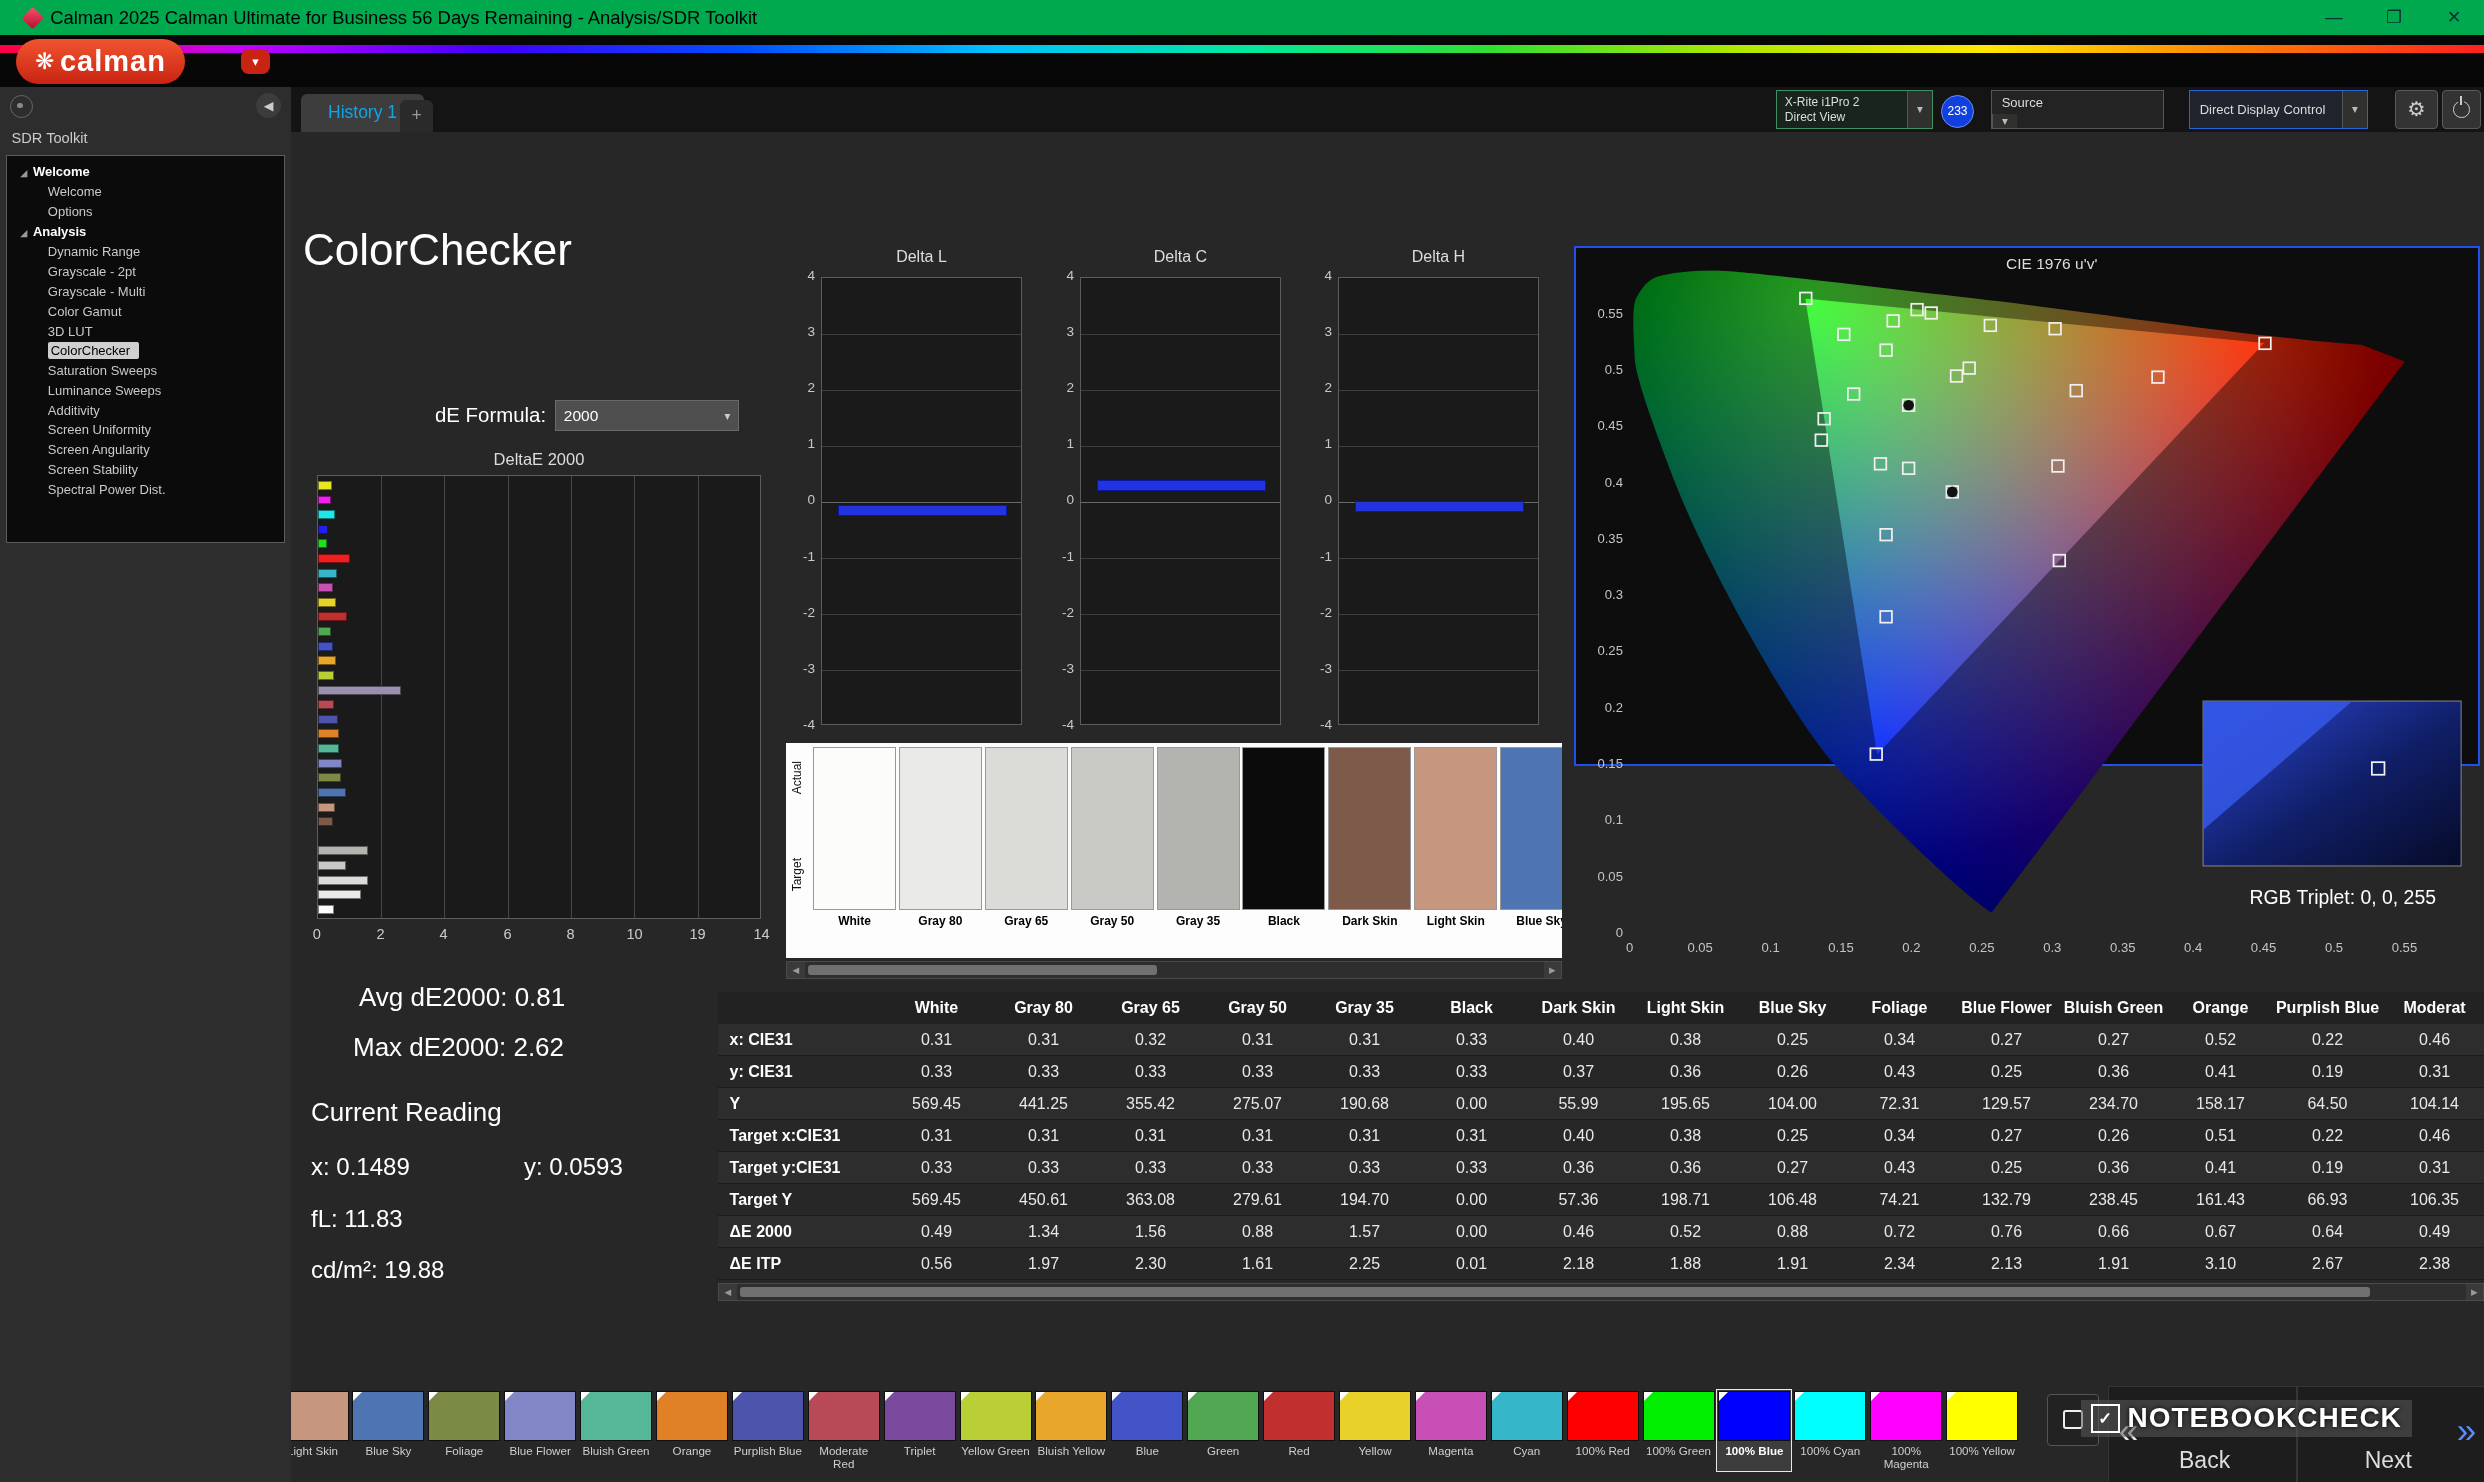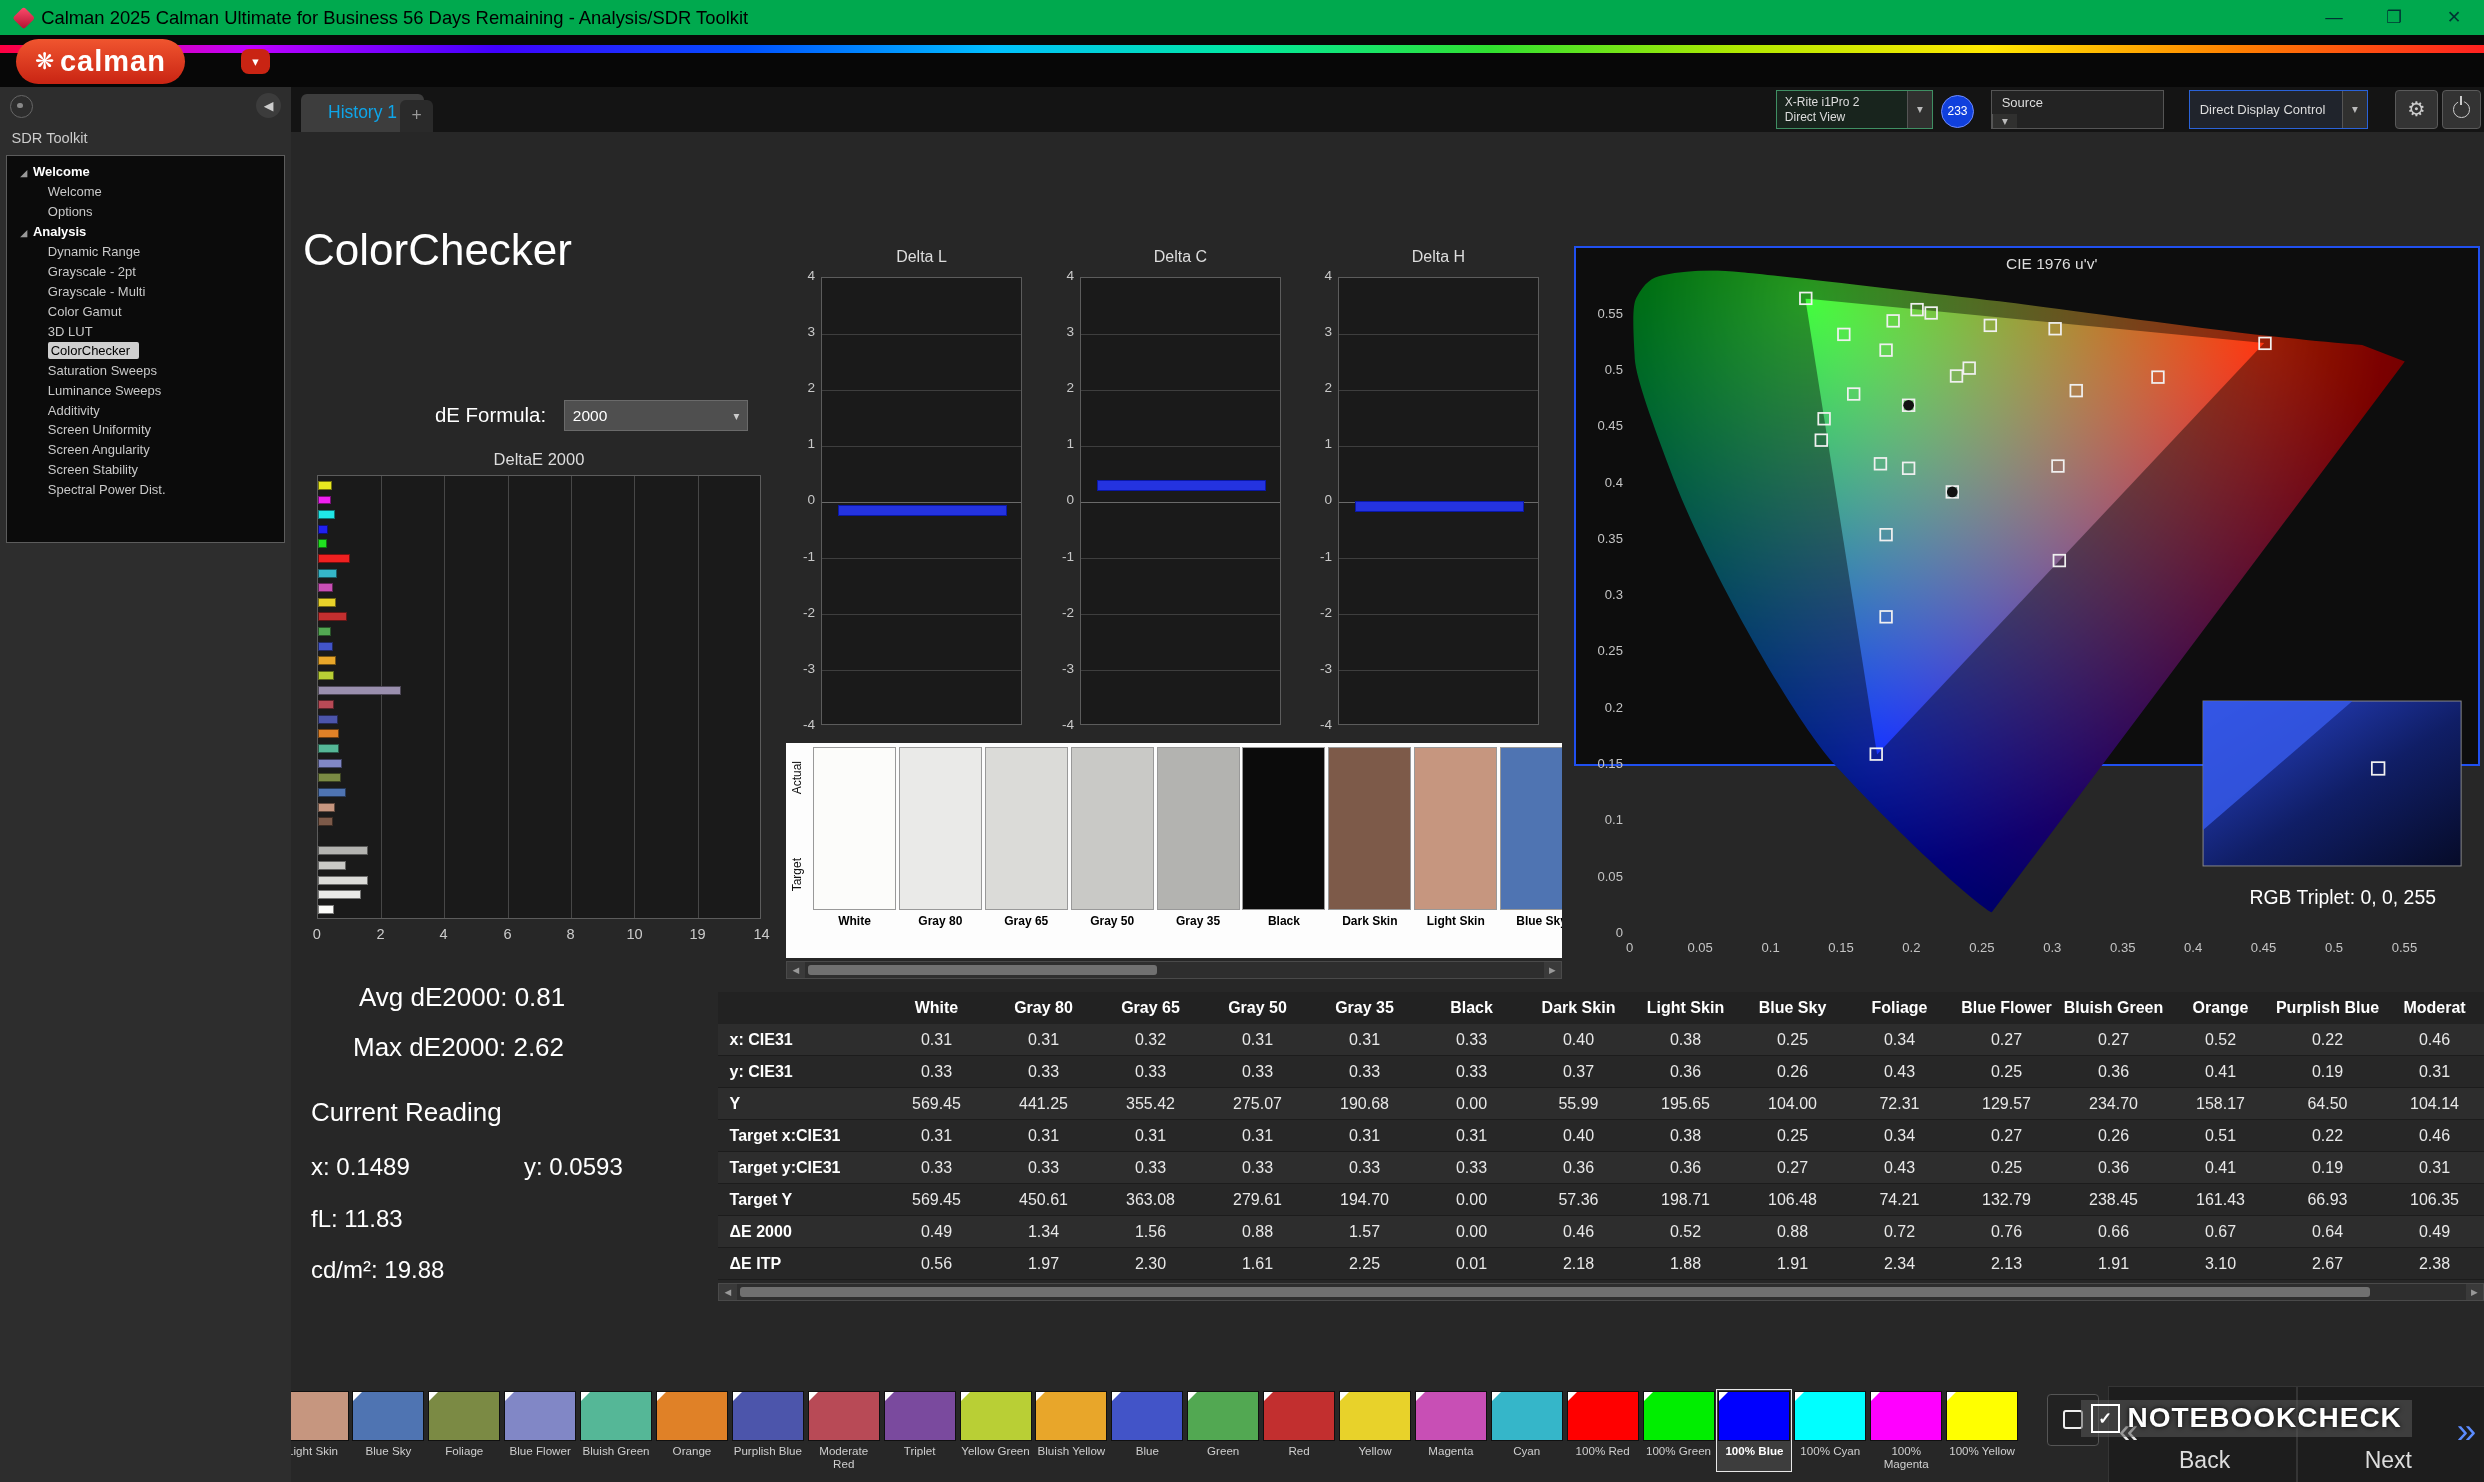--- a/index.html
+++ b/index.html
@@ -2,21 +2,21 @@
 <html><head>
 <meta charset="utf-8">
 <style>
   * { box-sizing: border-box; margin:0; padding:0; }
   body { background:#000; font-family:"Liberation Sans", sans-serif; }
   #app { position:relative; width:2484px; height:1483px; background:#272727; overflow:hidden; }
   .abs { position:absolute; }
 
   
   #titlebar { left:0; top:0; width:2484px; height:35px; background:#00a94e; color:#000;
-              display:flex; align-items:center; font-size:18.4px; padding-left:16px; gap:9.7px; }
+              display:flex; align-items:center; font-size:18.4px; padding-left:25px; gap:9.7px; }
   #appicon { width:15.5px; height:15.5px; background:linear-gradient(135deg,#ff4d6d,#b01030); transform:rotate(45deg); border-radius:2.9px; }
   #winbtns { position:absolute; right:0; top:0; height:35px; display:flex; }
   .win-btn { width:60px; height:35px; display:flex; align-items:center; justify-content:center; font-size:17.5px; color:#062; color:#033; cursor:default; }
 
   
   #logobar { left:0; top:35px; width:2484px; height:52px; background:#070707; }
   #rainbow { position:absolute; left:0; top:9.7px; width:2484px; height:8.7px;
              background:linear-gradient(90deg,#ff0040,#c000ff,#4000ff,#0050ff,#00c0ff,#00e8a0,#30e030,#b0e800,#ffe800,#ff8000,#ff2020); }
   #logo { position:absolute; left:15.5px; top:3.9px; height:45px; display:flex; align-items:center; gap:5.8px;
           background:linear-gradient(180deg,#f0552f,#c92413); border-radius:23px; padding:0 19.4px; color:#fff; }
@@ -57,21 +57,21 @@
   #sdr-title { position:absolute; left:11.6px; top:43px; color:#ccc; font-size:14.6px; }
   #tree { position:absolute; left:5.8px; top:68px; width:279px; height:388px; background:#0b0b0b; border:1px solid #5c5c5c; padding-top:4.9px; }
   .tree-section { padding:2.9px 0 2.9px 13.6px; color:#fff; font-weight:bold; font-size:13px; }
   .tree-section .tri { color:#999; font-size:8.7px; margin-right:5.8px; }
   .tree-item { padding:2.4px 0 2.4px 41px; font-size:13px; color:#c9c9c9; }
   .tree-item .item-sel { background:#cfcfcf; color:#000; padding:1px 8.7px 1px 2.9px; border-radius:1.9px; }
 
   
   #heading { left:303px; top:225px; color:#fff; font-size:44px; font-weight:500; }
   #desc { left:340px; top:312px; color:#e6e6e6; font-size:17px; line-height:1.55; }
-  #formula-row { left:435px; top:400px; display:flex; align-items:center; gap:18px; }
+  #formula-row { left:435px; top:400px; display:flex; align-items:center; gap:9px; }
   #formula-row .flab { color:#fff; font-size:20.4px; }
   #formula-select { width:184px; height:31px; background:#4f4f4f; border:1px solid #6a6a6a; color:#fff; font-size:15.5px;
                     display:flex; align-items:center; justify-content:space-between; padding:0 7.8px; }
   #formula-select .arr { color:#ccc; font-size:11.6px; }
 
   
   #deltae-title { left:317px; top:450px; width:444px; text-align:center; color:#ddd; font-size:16.5px; }
   #deltae-plot { left:317px; top:475px; width:444px; height:444px; background:#1a1a1a; border:1px solid #5c5c5c; overflow:hidden; }
   .vgrid { position:absolute; top:0; bottom:0; width:1px; background:#474747; }
   .hbar { position:absolute; left:0; height:8.7px; border:1px solid rgba(0,0,0,.5); }

